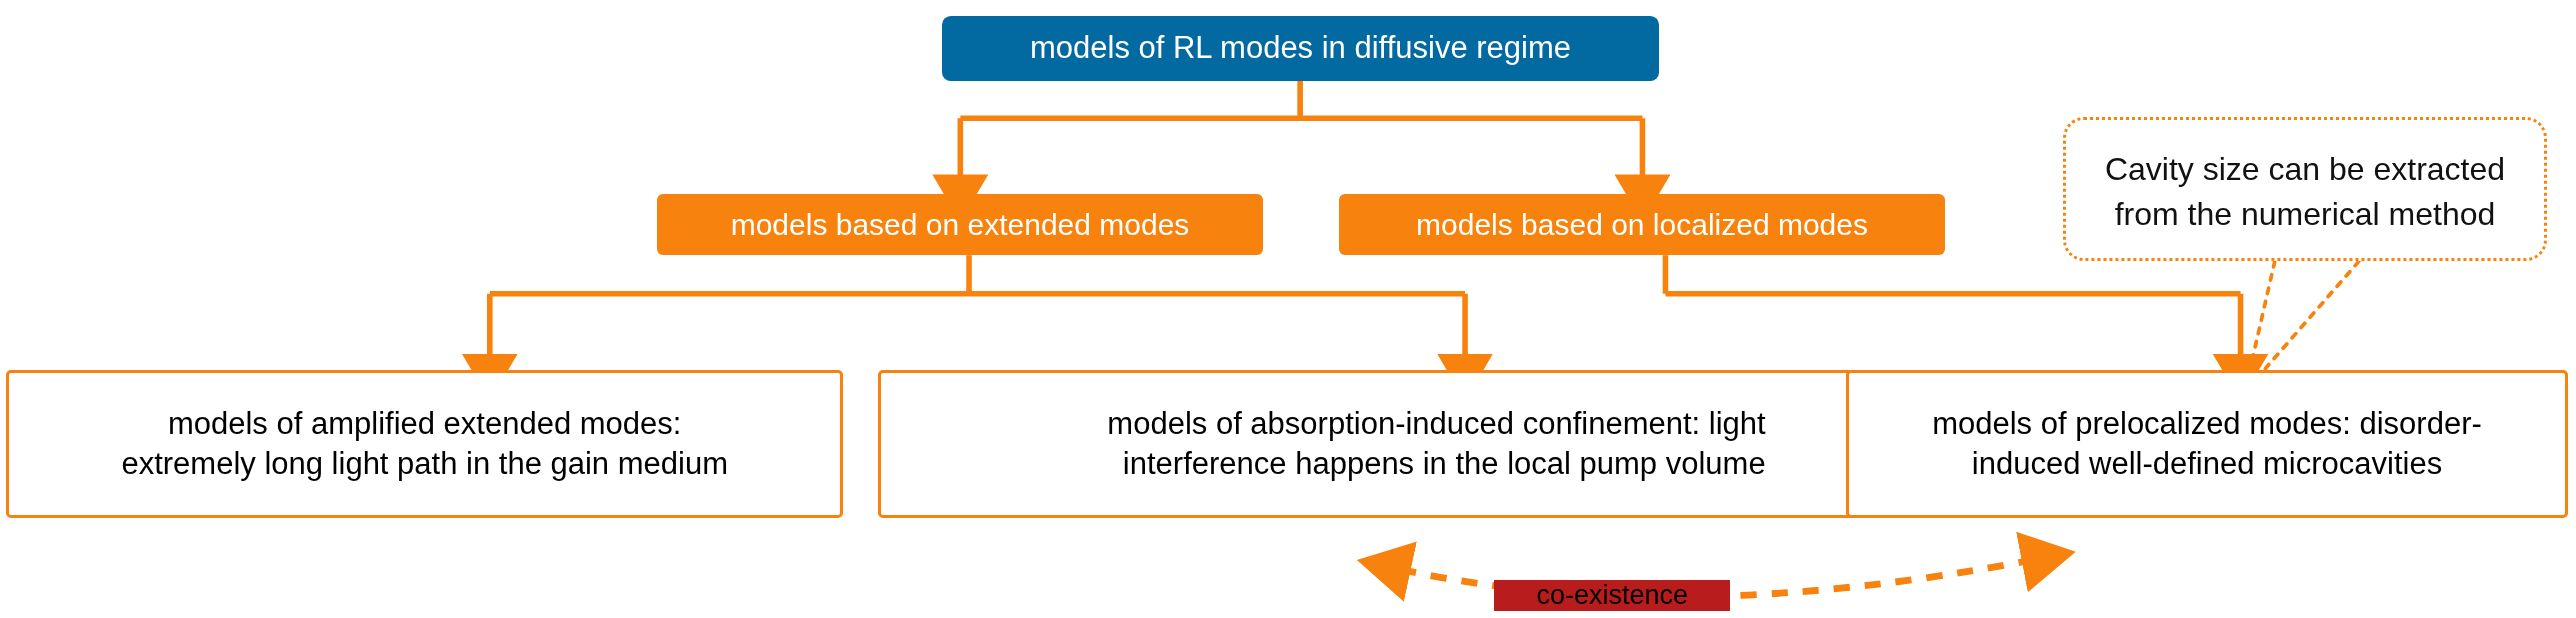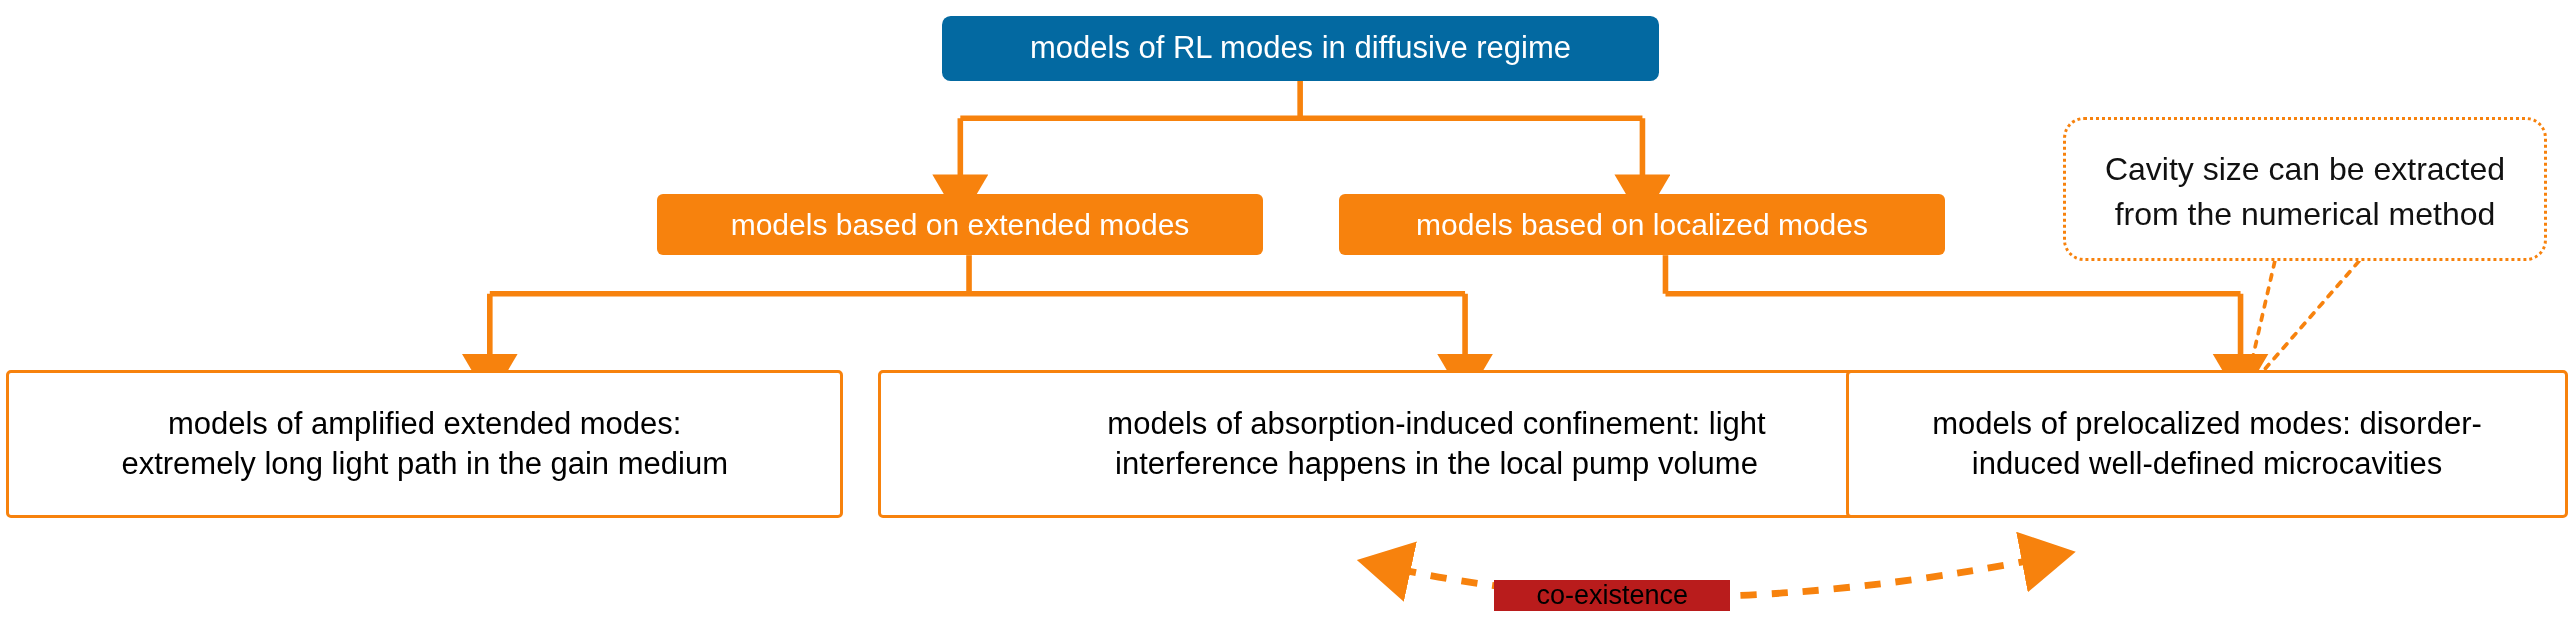--- a/index.html
+++ b/index.html
@@ -59,21 +59,21 @@
     background: #ffffff;
     color: #000000;
     border: 3.7px solid #F7820D;
     border-radius: 5px;
     font-size: 31px;
     top: 370px;
     height: 148px;
     padding: 0 13.7px;
   }
   #node-amplified { left: 6.2px; width: 837px; }
-  #node-absorption { left: 878px; width: 1117px; }
+  #node-absorption { left: 878px; width: 1117px; text-align: right; }
   #node-prelocalized { left: 1846px; width: 722px; }
   .callout {
     position: absolute;
     box-sizing: border-box;
     background: #ffffff;
     color: #111111;
     border: 3.1px dotted #F7820D;
     border-radius: 21px;
     font-size: 32px;
     line-height: 1.42;

